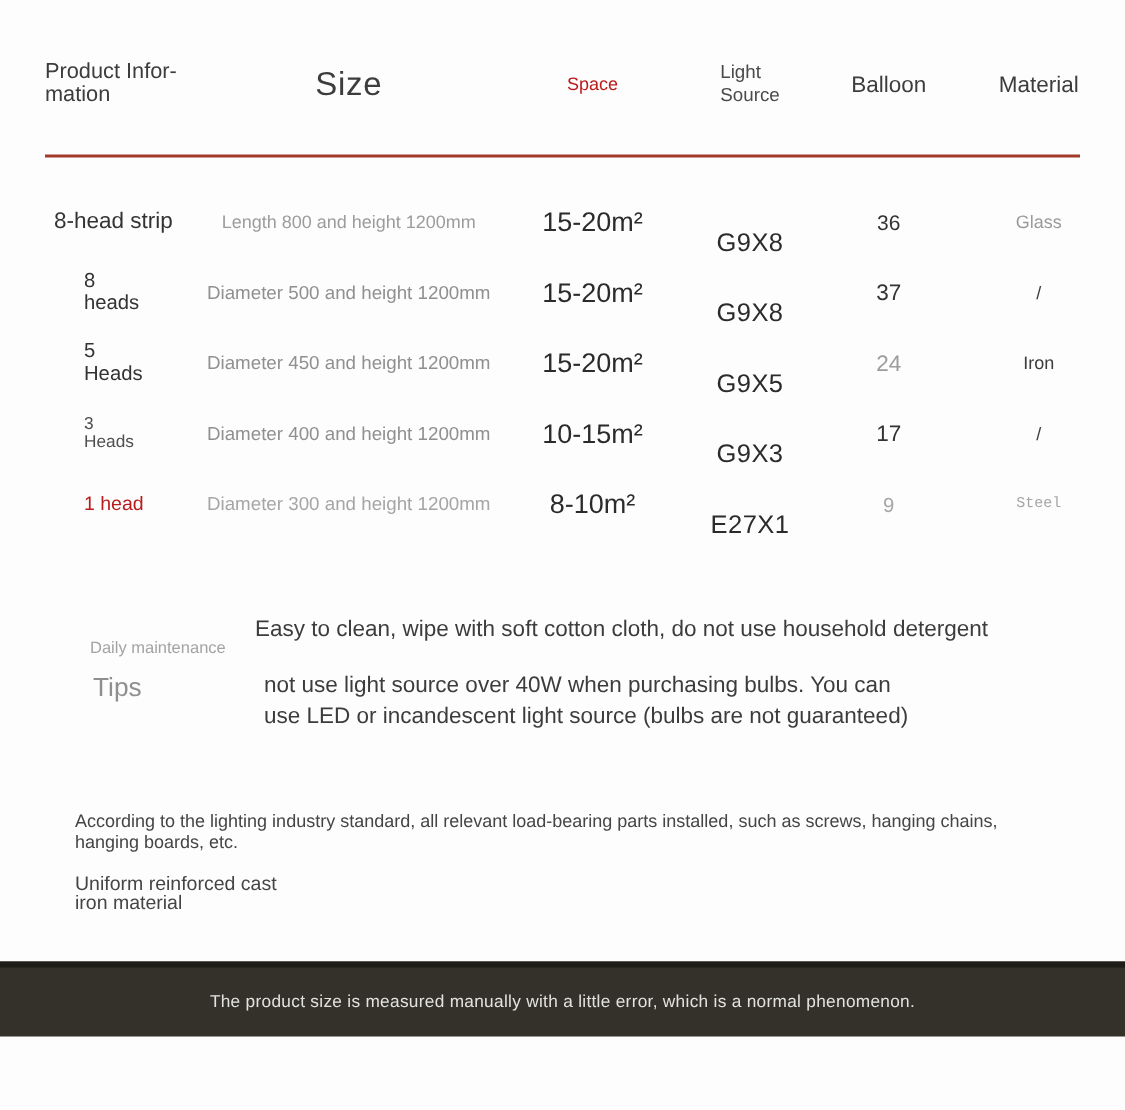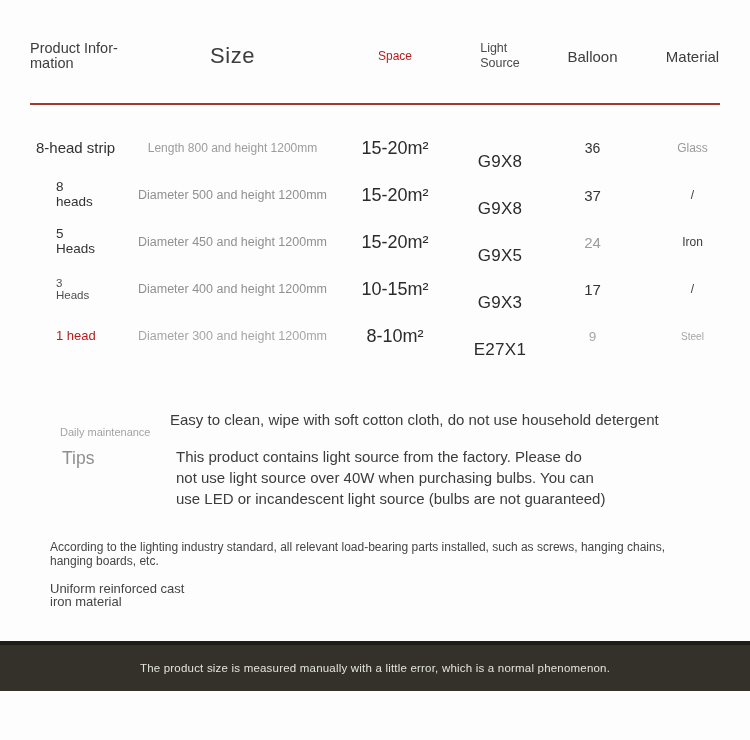--- a/index.html
+++ b/index.html
@@ -54,21 +54,21 @@
   .c-space{font-size:18px;color:#2b2b2b;}
   .c-light{font-size:17px;color:#2b2b2b;letter-spacing:0.3px;margin-top:28px;}
 
   .c-balloon{font-size:15px;color:#333;}
   .trow1 .c-balloon{font-size:14px;}
   .trow3 .c-balloon{color:#9c9c9c;}
   .trow5 .c-balloon{font-size:13.5px;color:#a6a6a6;}
 
   .c-material{font-size:12px;color:#3c3c3c;}
   .trow1 .c-material{color:#9a9a9a;}
-  .trow5 .c-material{font-size:10px;color:#a6a6a6;}
+  .trow5 .c-material{font-size:10px;color:#a6a6a6;font-family:Liberation Mono, monospace;}
 
   
   .maintenance{position:absolute;top:408px;left:0;width:750px;height:24px;}
   .maintenance .m-label{
     position:absolute;left:60px;top:12px;line-height:24px;
     font-size:11px;color:#a3a3a3;
   }
   .maintenance .m-text{
     position:absolute;left:170px;top:0;line-height:24px;
     font-size:15px;color:#3c3c3c;
@@ -217,21 +217,20 @@
   </div>
 
   <div class="maintenance">
     <span class="m-label">Daily maintenance</span>
     <span class="m-text">Easy to clean, wipe with soft cotton cloth, do not use household detergent</span>
   </div>
 
   <div class="tips">
     <span class="t-label">Tips</span>
     <div class="t-text">
-      <div>This product contains light source from the factory. Please do</div>
       <div>not use light source over 40W when purchasing bulbs. You can</div>
       <div>use LED or incandescent light source (bulbs are not guaranteed)</div>
     </div>
   </div>
 
   <div class="footnote-standard">
     <span>According to the lighting industry standard, all relevant load-bearing parts installed, such as screws, hanging chains,</span>
     <span>hanging boards, etc.</span>
   </div>
   <div class="footnote-material">

